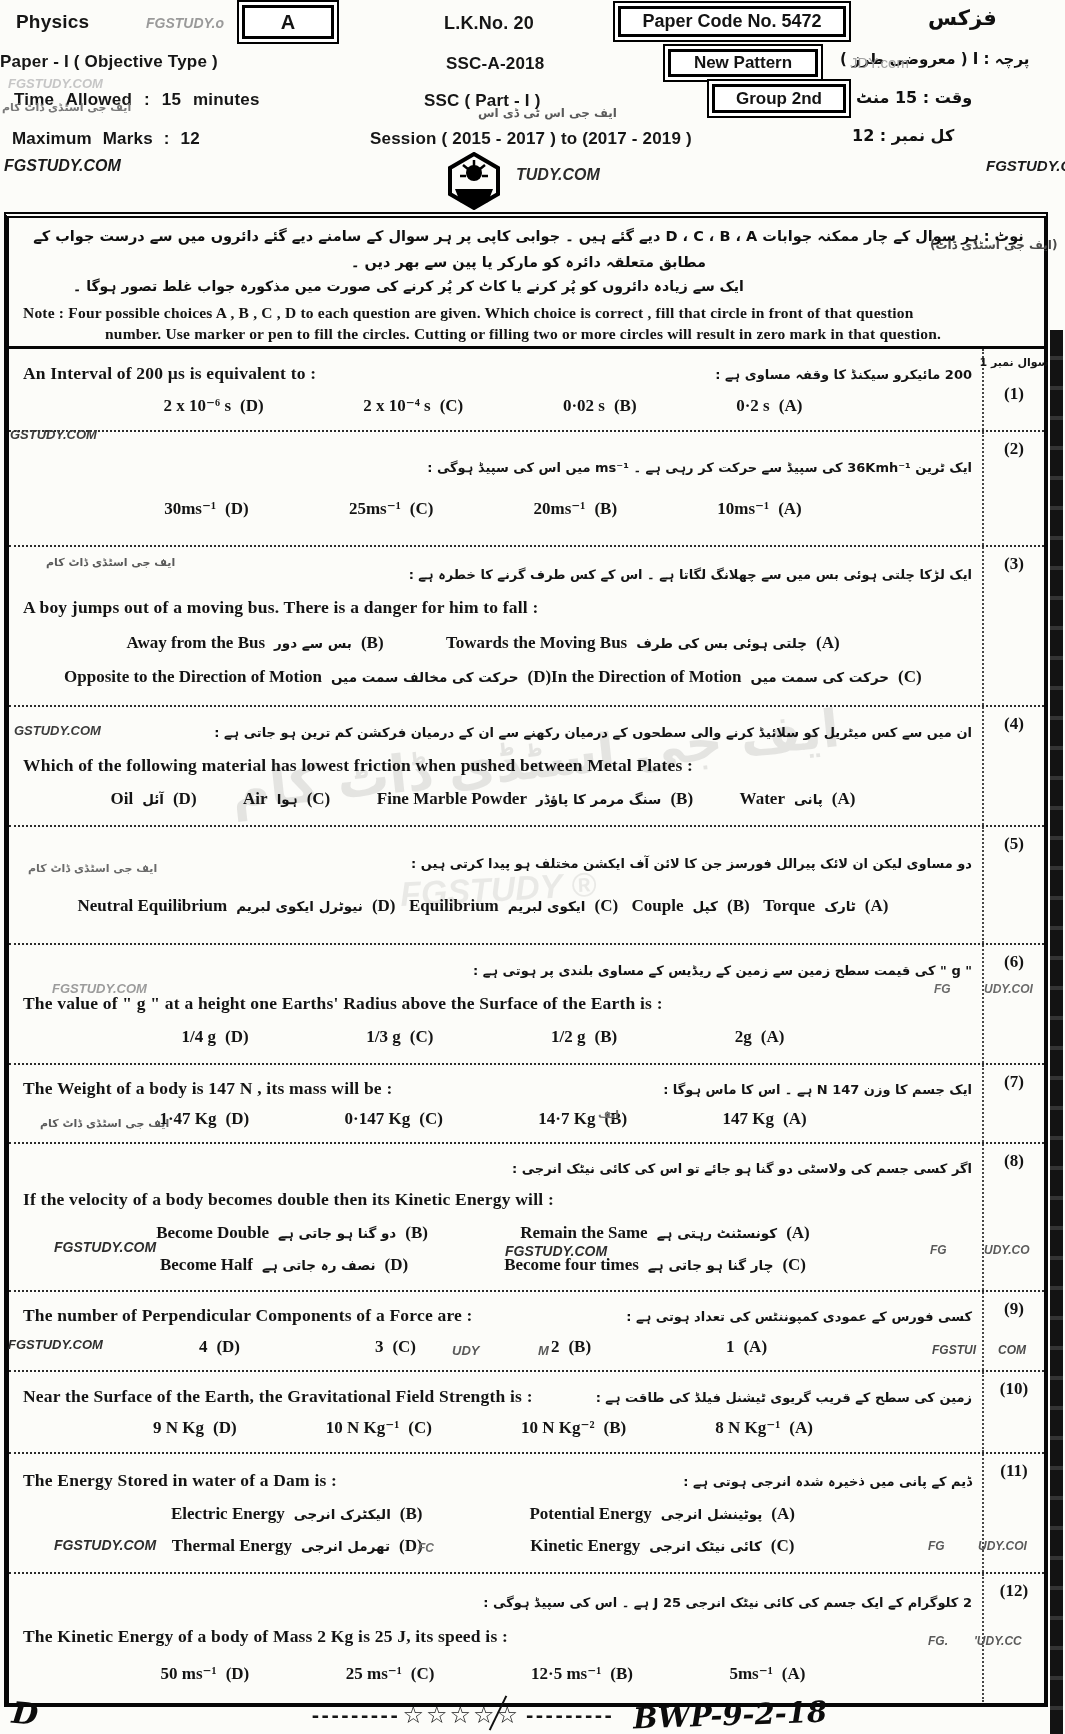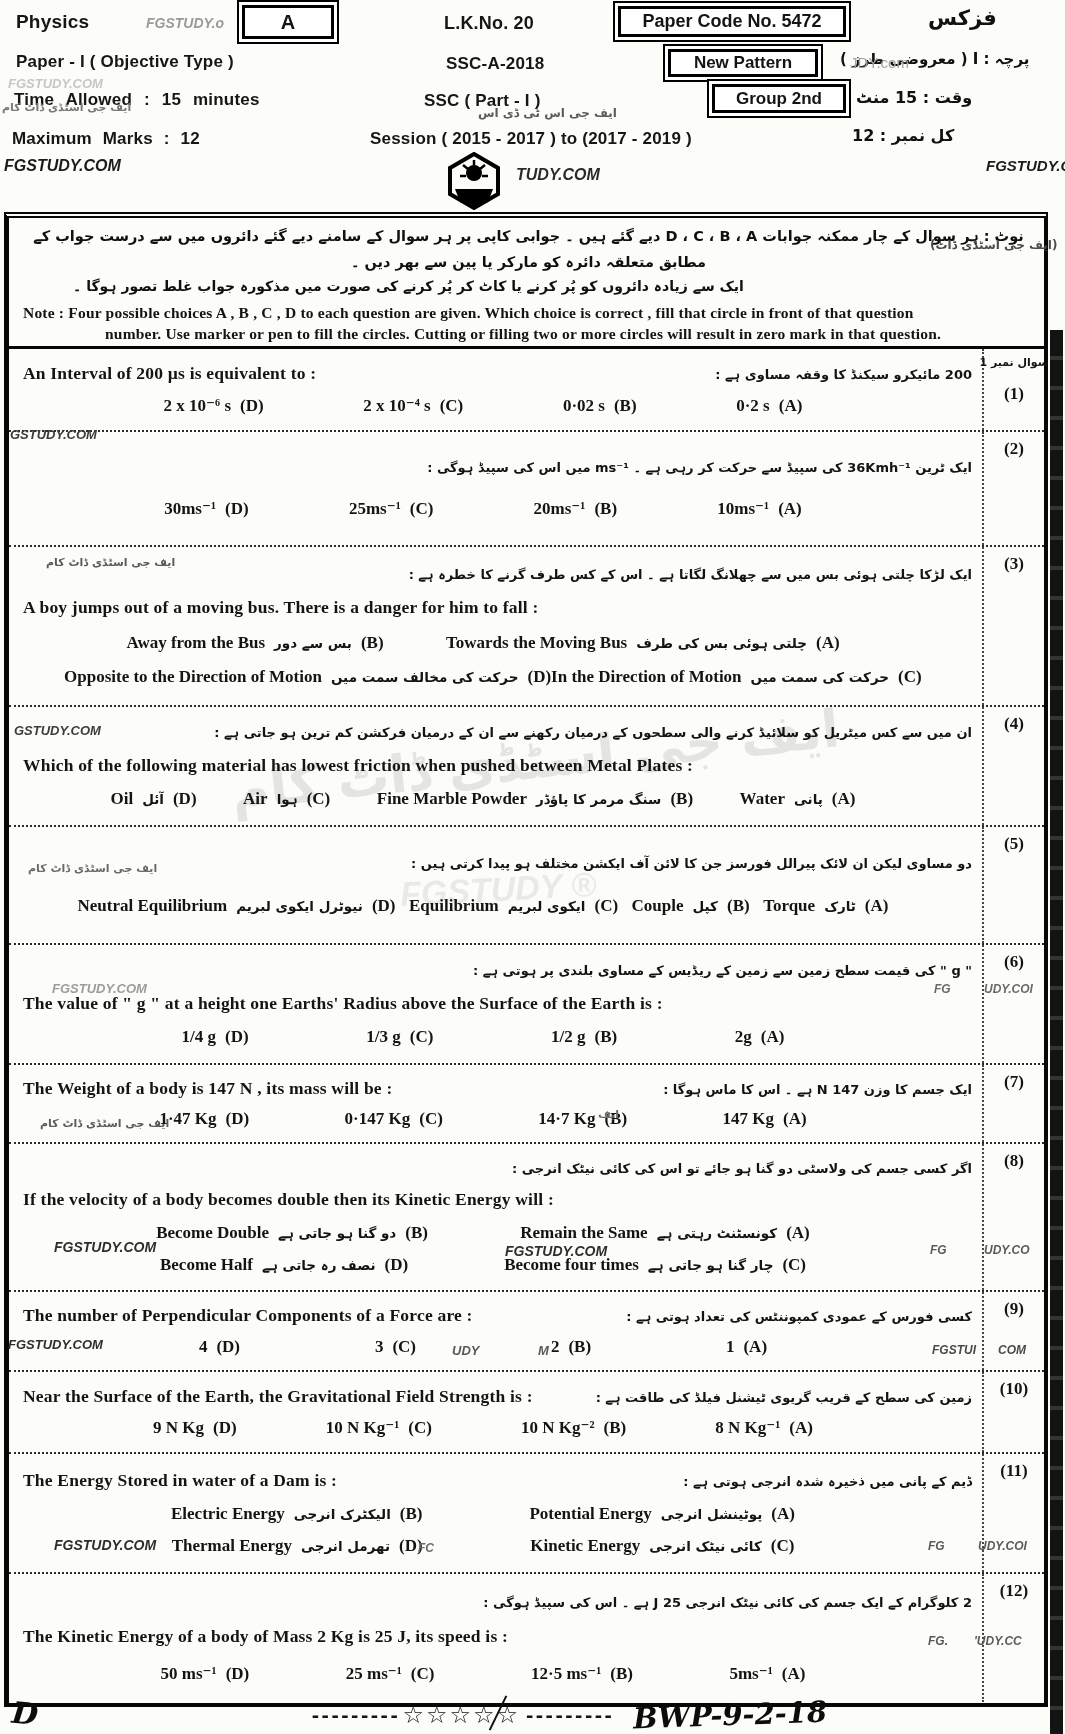--- a/index.html
+++ b/index.html
@@ -81,21 +81,21 @@
   <span class="h-en" style="left:16px;top:11px;font-size:19px">Physics</span>
   <div class="dbox" style="left:242px;top:5px;width:92px;height:34px;font-size:20px">
     <span>A</span>
   </div>
   <span class="h-en" style="left:444px;top:13px;font-size:18px">L.K.No. 20</span>
   <div class="dbox" style="left:618px;top:6px;width:228px;height:31px;font-size:18px">
     <span>Paper Code No. 5472</span>
   </div>
   <span class="h-ur" style="left:928px;top:6px;font-size:21px">فزکس</span>
 
-  <span class="h-en" style="left:16px;top:52px">Paper - I ( Objective Type )</span>
+  <span class="h-en" style="left:0;top:52px">Paper - I ( Objective Type )</span>
   <span class="h-en" style="left:446px;top:54px">SSC-A-2018</span>
   <div class="dbox" style="left:668px;top:49px;width:150px;height:28px;font-size:17px">
     <span>New Pattern</span>
   </div>
   <span class="h-ur" style="left:840px;top:50px;font-size:15px">پرچہ : I ( معروضی طرز )</span>
 
   <span class="h-en" style="left:14px;top:90px;word-spacing:7px">Time Allowed : 15 minutes</span>
   <span class="h-en" style="left:424px;top:91px">SSC ( Part - I )</span>
   <div class="dbox" style="left:712px;top:84px;width:134px;height:29px;font-size:17px">
     <span>Group 2nd</span>

